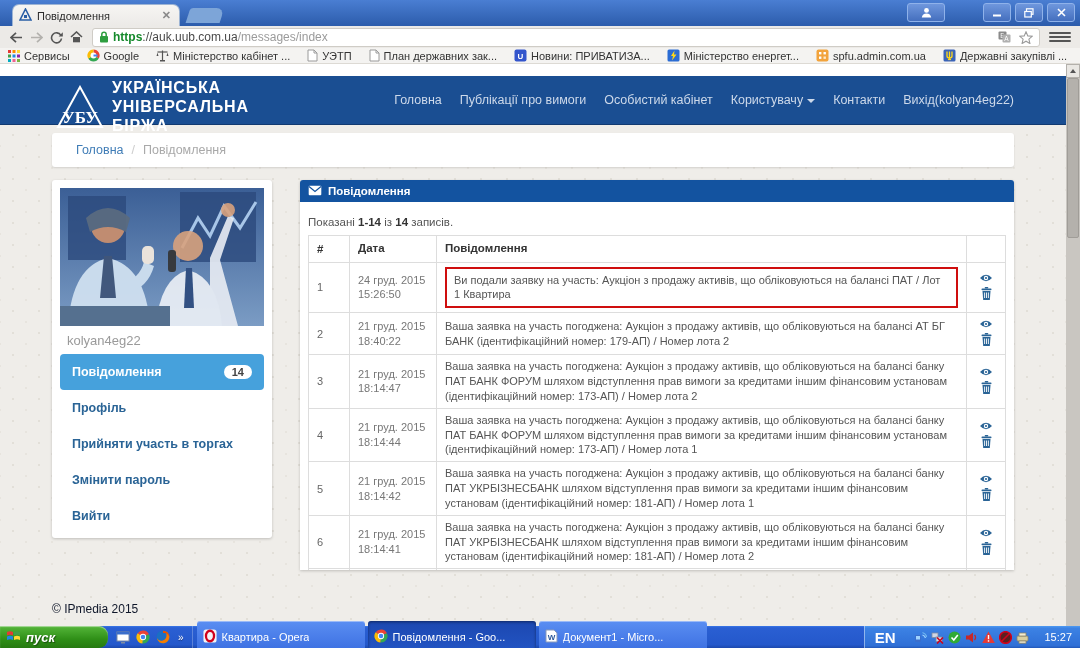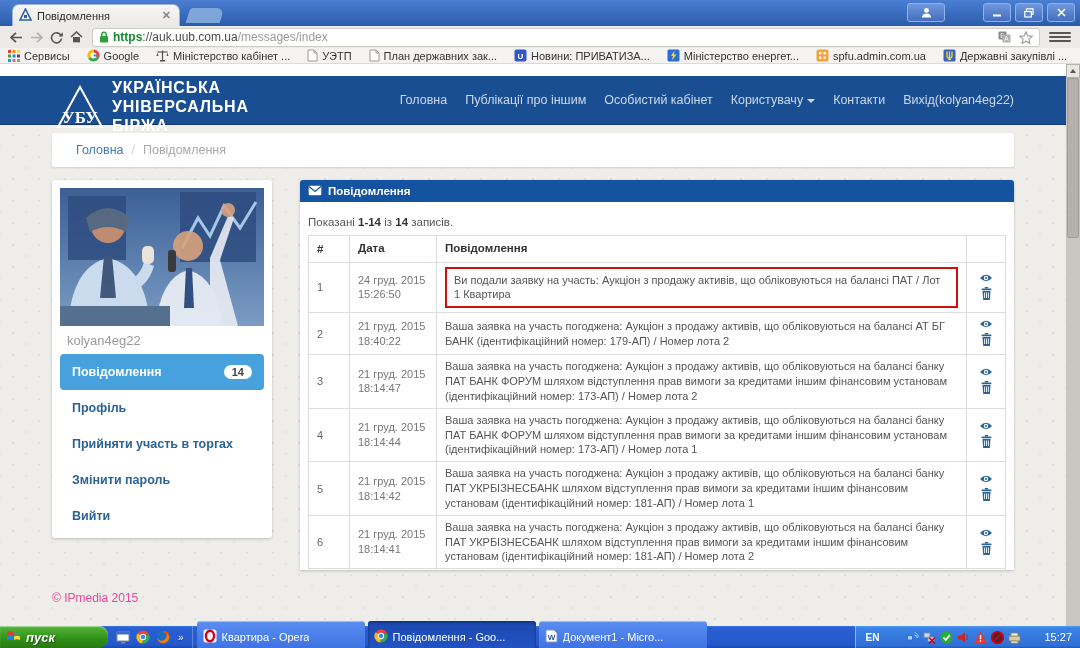--- a/index.html
+++ b/index.html
@@ -86,21 +86,21 @@
   .summary b{color:#333;}
   table.msgs{width:100%;border-collapse:collapse;table-layout:fixed;}
   table.msgs th,table.msgs td{border:1px solid #ddd;font-size:11px;padding:4px 8px;vertical-align:middle;}
   table.msgs th{text-align:left;color:#333;font-size:11.5px;padding:5px 8px;}
   .c-num{width:24px;text-align:left;color:#666;}
   .c-date{width:70px;color:#777;line-height:1.35;}
   .c-msg{color:#555;line-height:1.35;}
   .c-act{width:22px;text-align:center;}
   .redbox{border:2px solid #cf0e0e;padding:4px 7px;}
   .act-eye,.act-trash{display:block;margin:2px auto;cursor:pointer;width:14px;}
-  .footer{position:absolute;left:52px;top:527px;font-size:12px;color:#ec4899;}
+  .footer{position:absolute;left:52px;top:538px;font-size:12px;color:#0f172a;}
 
   
   .scrollbar{position:absolute;right:0;top:0;width:14px;height:562px;background:#c9c6c1;}
   .sb-up{position:absolute;top:0;left:0;width:14px;height:14px;background:#e9e7e3;border:1px solid #b3b0ab;
     box-sizing:border-box;display:flex;align-items:center;justify-content:center;cursor:pointer;}
   .sb-up i{width:0;height:0;border-left:3px solid transparent;border-right:3px solid transparent;
     border-bottom:4px solid #555;}
   .sb-thumb{position:absolute;top:14px;left:1px;width:12px;height:160px;background:#b4b1ac;
     border:1px solid #a09d98;border-radius:2px;box-sizing:border-box;cursor:grab;}
 
@@ -116,23 +116,23 @@
   .ql-more{color:#fff;font-size:10px;cursor:pointer;margin-left:2px;text-shadow:0 1px 1px rgba(0,0,0,.4);}
   .tasks{display:flex;align-items:center;gap:3px;padding:0 4px;flex:1;}
   .taskbtn{width:168px;height:32px;border-radius:3px;background:linear-gradient(#5a8ef2,#3a6de0);
     box-shadow:inset 0 1px 0 rgba(255,255,255,.4);display:flex;align-items:center;gap:5px;padding:0 6px;
     box-sizing:border-box;color:#fff;font-size:11px;cursor:pointer;white-space:nowrap;overflow:hidden;}
   .taskbtn.active{background:linear-gradient(#1c48b0,#2355c5);box-shadow:inset 0 1px 3px rgba(0,0,0,.45);}
   .taskbtn .tb-label{overflow:hidden;text-overflow:ellipsis;}
   .tray{display:flex;align-items:center;gap:5px;padding:0 8px 0 10px;
     background:linear-gradient(#4f9bf2 0%,#3c82e4 10%,#2f6fd6 90%,#2257b8 100%);
     border-left:1px solid rgba(255,255,255,.45);}
-  .tray-lang{color:#fff;font-size:10px;font-weight:bold;margin-right:22px;}
+  .tray-lang{color:#fff;font-size:15px;font-weight:bold;margin-right:14px;}
   .tray-ico{display:flex;cursor:pointer;}
-  .tray-time{color:#fff;font-size:11px;margin-left:18px;}
+  .tray-time{color:#fff;font-size:11px;margin-left:10px;}
 </style>
 </head>
 <body>
 
 <div id="screen">
 
   <div class="titlebar">
     <div class="tab">
       <span><svg width="13" height="13" viewBox="0 0 13 13">
             <path d="M6.5 1 L12 12 L1 12 Z" fill="none" stroke="#2a5fa5" stroke-width="1.6"></path>
@@ -332,21 +332,21 @@
             <text x="24" y="38" font-size="17" fill="#fff" text-anchor="middle" font-family="Liberation Serif,serif" font-weight="bold">УБУ</text>
           </svg>
         <div class="logo-text">
           <div>УКРАЇНСЬКА</div>
           <div>УНІВЕРСАЛЬНА</div>
           <div>БІРЖА</div>
         </div>
       </div>
       <div class="nav-links">
           <span class="nav-link"><span class="nl-label">Головна</span></span>
-          <span class="nav-link"><span class="nl-label">Публікації про іншим</span></span>
+          <span class="nav-link"><span class="nl-label">Публікації про вимоги</span></span>
           <span class="nav-link"><span class="nl-label">Особистий кабінет</span></span>
           <span class="nav-link"><span class="nl-label">Користувачу</span><span class="caret"></span></span>
           <span class="nav-link"><span class="nl-label">Контакти</span></span>
           <span class="nav-link"><span class="nl-label">Вихід(kolyan4eg22)</span></span>
         </div>
     </div>
 
     <div class="breadcrumb">
       <span class="bc-home">Головна</span>
       <span class="bc-sep">/</span>

